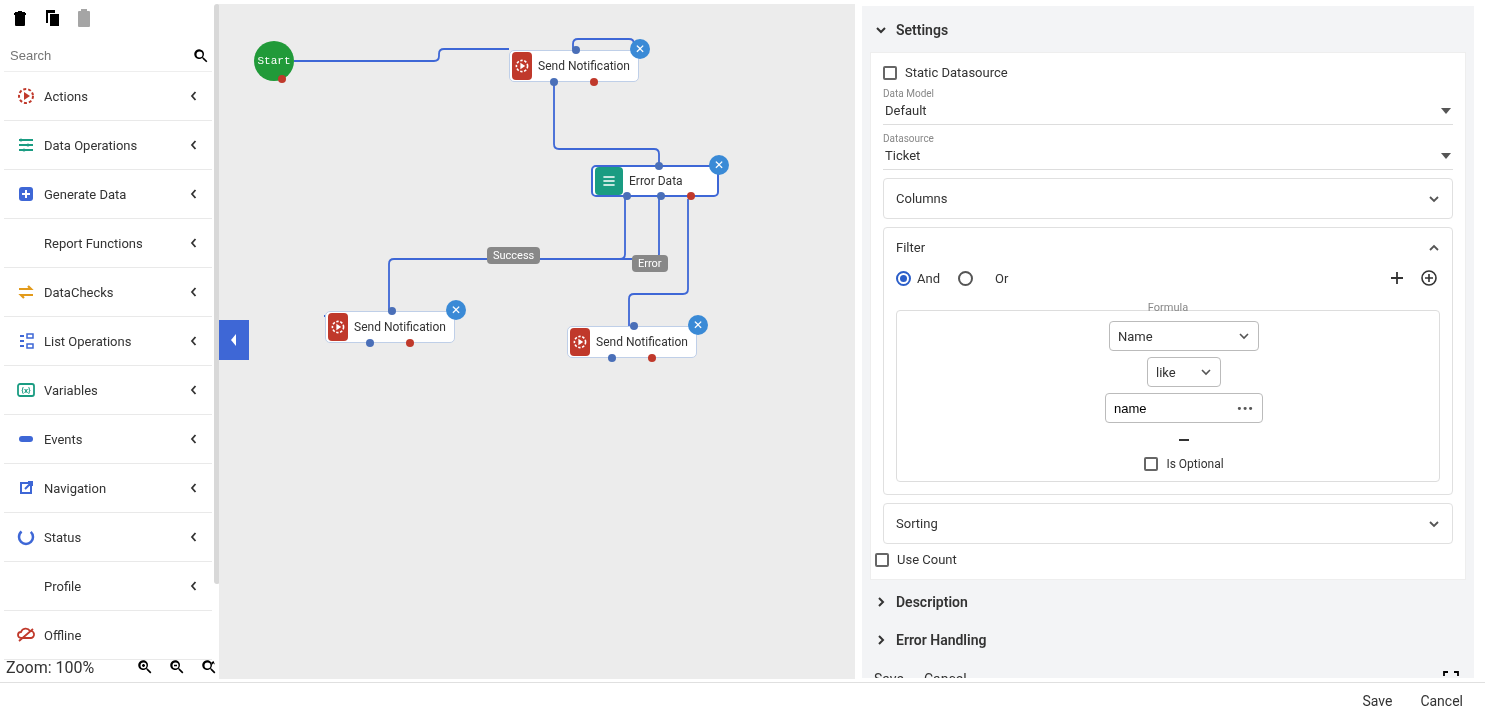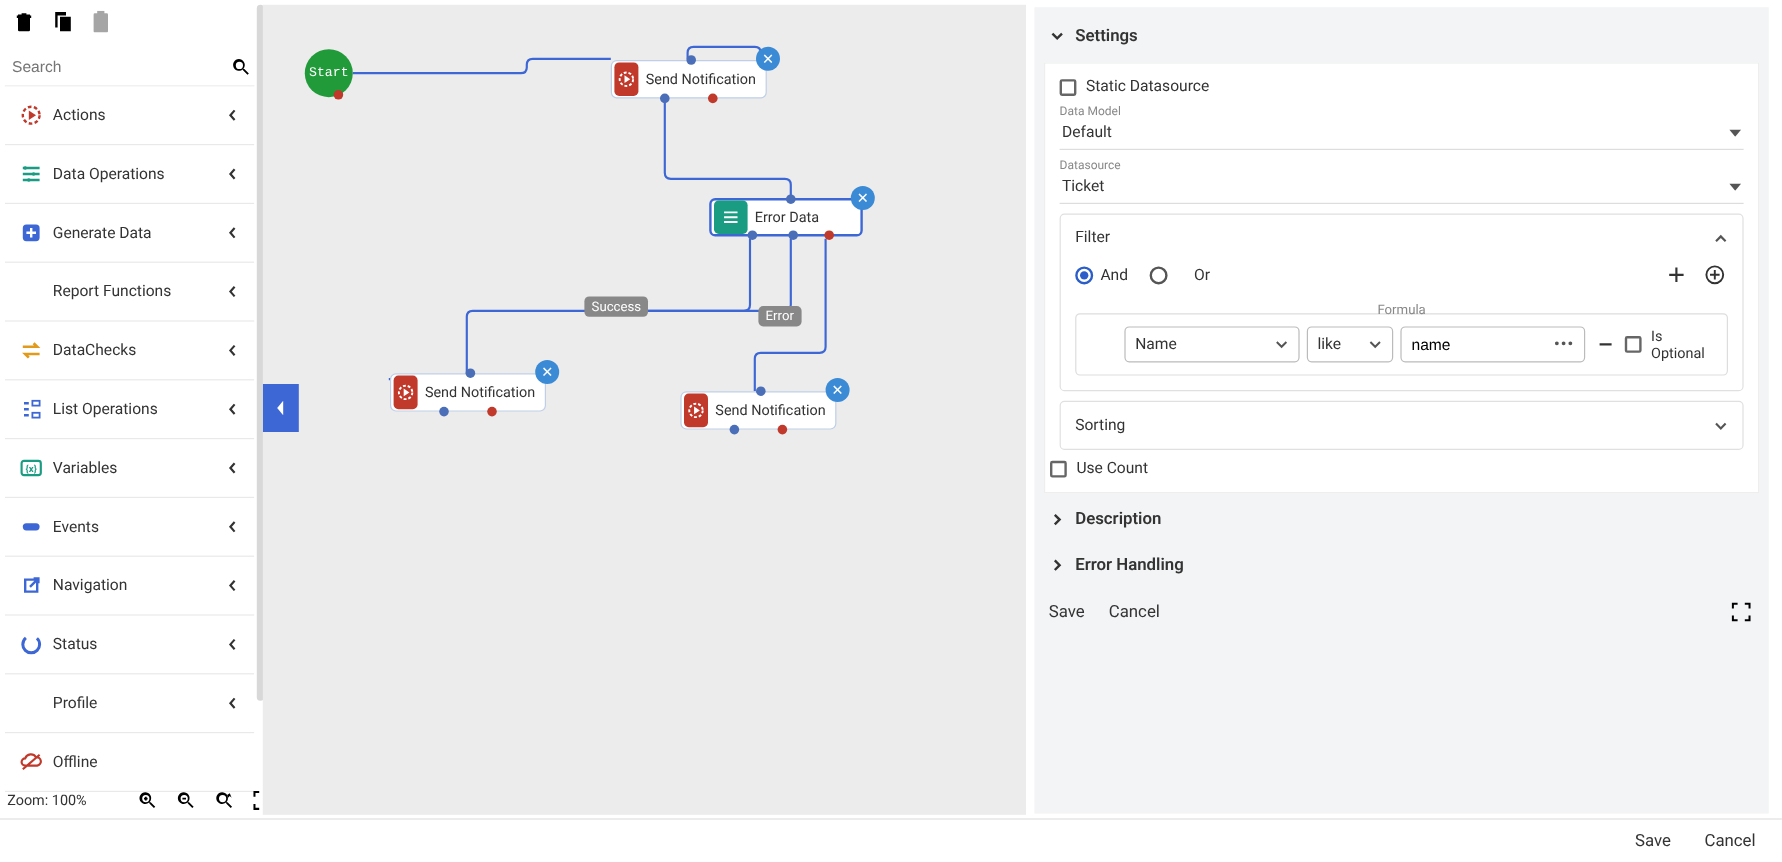--- a/index.html
+++ b/index.html
@@ -16,21 +16,21 @@
 .search-row .icon { width: 24px; height: 24px; display: flex; align-items: center; justify-content: center; margin-right: 4px; cursor: pointer; }
 
 .menu { flex: 1; overflow-y: auto; }
 .menu-item { display: flex; align-items: center; padding: 12px 10px; border-bottom: 1px solid #e9e9e9; cursor: pointer; position: relative; }
 .menu-item .mi-icon { width: 24px; height: 24px; display: flex; align-items: center; justify-content: center; margin-right: 6px; }
 .menu-item .mi-label { flex: 1; font-size: 13px; }
 .menu-item .chev { width: 16px; height: 16px; display: flex; align-items: center; justify-content: center; }
 
 
 .zoom-bar { position: absolute; left: 6px; bottom: 40px; display: flex; align-items: center; gap: 10px; }
-.zoom-bar .zoom-text { font-size: 12px; margin-right: 30px; }
+.zoom-bar .zoom-text { font-size: 16px; margin-right: 30px; }
 .zoom-bar .icon { width: 22px; height: 22px; display: flex; align-items: center; justify-content: center; cursor: pointer; }
 
 
 .sidebar-scroll { position: absolute; left: 214px; top: 4px; width: 6px; height: 580px; background: #d8d8d8; border-radius: 3px; }
 
 
 .canvas { position: absolute; left: 219px; top: 4px; width: 636px; height: 675px; background: #ececec; overflow: hidden; }
 .canvas svg.edges { position: absolute; left: 0; top: 0; width: 100%; height: 100%; pointer-events: none; }
 .collapse-handle { position: absolute; left: 0; top: 316px; width: 30px; height: 40px; background: #3e67d6; display: flex; align-items: center; justify-content: center; cursor: pointer; }
 
@@ -52,21 +52,21 @@
 .field-label { font-size: 10px; color: #888; }
 .select-box { display: flex; align-items: center; justify-content: space-between; border-bottom: 1px solid #ddd; padding: 4px 2px 6px; cursor: pointer; font-size: 13px; }
 .subsection { border: 1px solid #e0e0e0; border-radius: 4px; padding: 12px; display: flex; flex-direction: column; gap: 12px; }
 .subsection-header { display: flex; align-items: center; justify-content: space-between; cursor: pointer; font-size: 13px; }
 .checkbox-row { display: flex; align-items: center; gap: 8px; font-size: 13px; }
 .checkbox { width: 14px; height: 14px; border: 2px solid #666; border-radius: 2px; cursor: pointer; }
 
 .filter-logic { display: flex; align-items: flex-end; gap: 18px; }
 .radio { width: 15px; height: 15px; border: 2px solid #555; border-radius: 50%; display: flex; align-items: center; justify-content: center; cursor: pointer; }
 .radio.checked::after { content: ""; width: 7px; height: 7px; background: #2b5ec9; border-radius: 50%; }
-.filter-row { display: flex; align-items: center; gap: 6px; border: 1px solid #ddd; padding: 10px 8px; border-radius: 4px; }
+.filter-row { display: flex; align-items: center; gap: 6px; border: 1px solid #ddd; padding: 10px 8px; border-radius: 4px; flex-direction: column; }
 .filter-select, .filter-input { border: 1px solid #bbb; border-radius: 4px; height: 30px; display: flex; align-items: center; padding: 0 8px; font-size: 13px; cursor: pointer; }
 .filter-select .chev { margin-left: auto; }
 .filter-input input { border: none; outline: none; font-size: 13px; width: 100%; }
 .icon-btn { width: 22px; height: 22px; display: flex; align-items: center; justify-content: center; cursor: pointer; }
 
 .panel-actions { display: flex; align-items: center; gap: 20px; padding: 6px 4px; font-size: 14px; }
 .panel-actions .spacer { flex: 1; }
 
 
 .bottom-bar { position: absolute; left: 0; right: 0; bottom: 0; height: 36px; border-top: 1px solid #e0e0e0; display: flex; align-items: center; justify-content: flex-end; gap: 28px; padding: 0 22px; font-size: 14px; background: #fff; }
@@ -394,20 +394,28 @@
     <div>
       <div class="field-label">Datasource</div>
       <div class="select-box">
         <span>Ticket</span>
         <svg width="10" height="6" viewBox="0 0 10 6">
             <path fill="#555" d="M0 0h10L5 6z"></path>
           </svg>
       </div>
     </div>
 
+    <div class="subsection">
+      <div class="subsection-header">
+        <span>Columns</span>
+        <svg width="12" height="12" viewBox="0 0 12 12">
+            <path fill="none" stroke="#555" stroke-width="1.8" d="M2 4l4 4 4-4"></path>
+          </svg>
+      </div>
+    </div>
 
     <div class="subsection">
       <div class="subsection-header">
         <span>Filter</span>
         <svg width="12" height="12" viewBox="0 0 12 12">
             <path fill="none" stroke="#555" stroke-width="1.8" d="M2 8l4-4 4 4"></path>
           </svg>
       </div>
       <div style="display:flex;align-items:center;justify-content:space-between">
         <div class="filter-logic">

